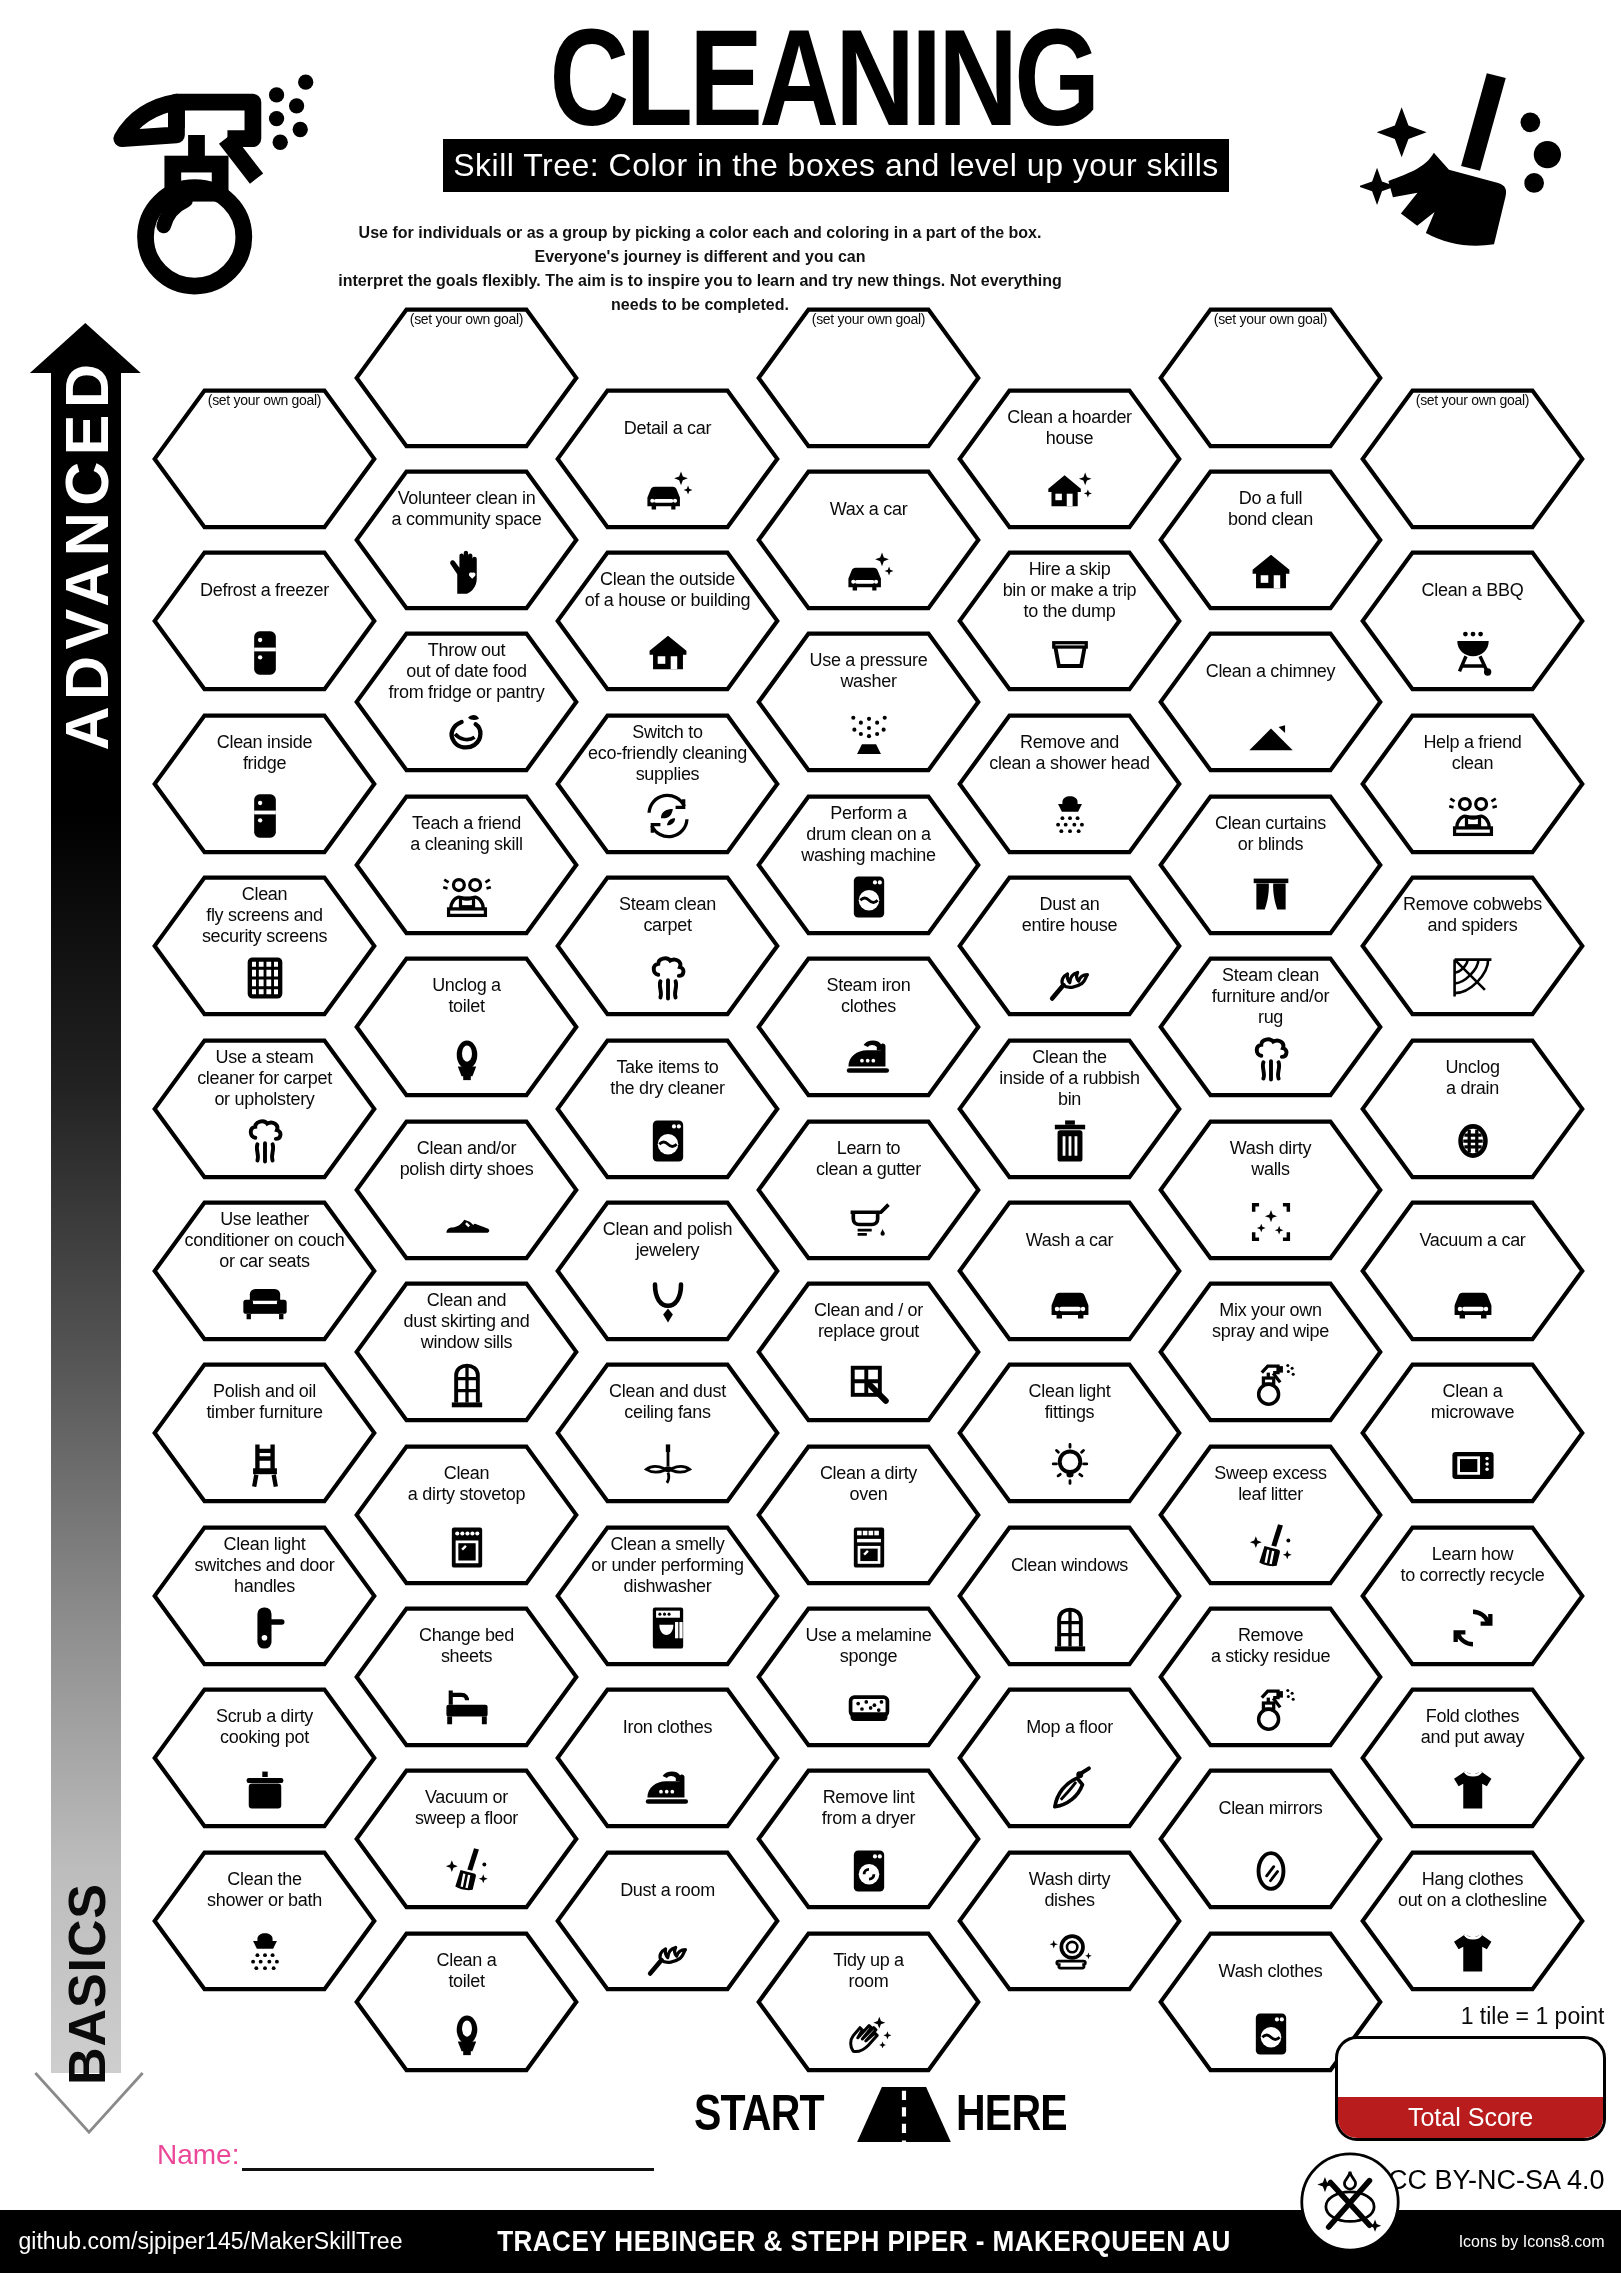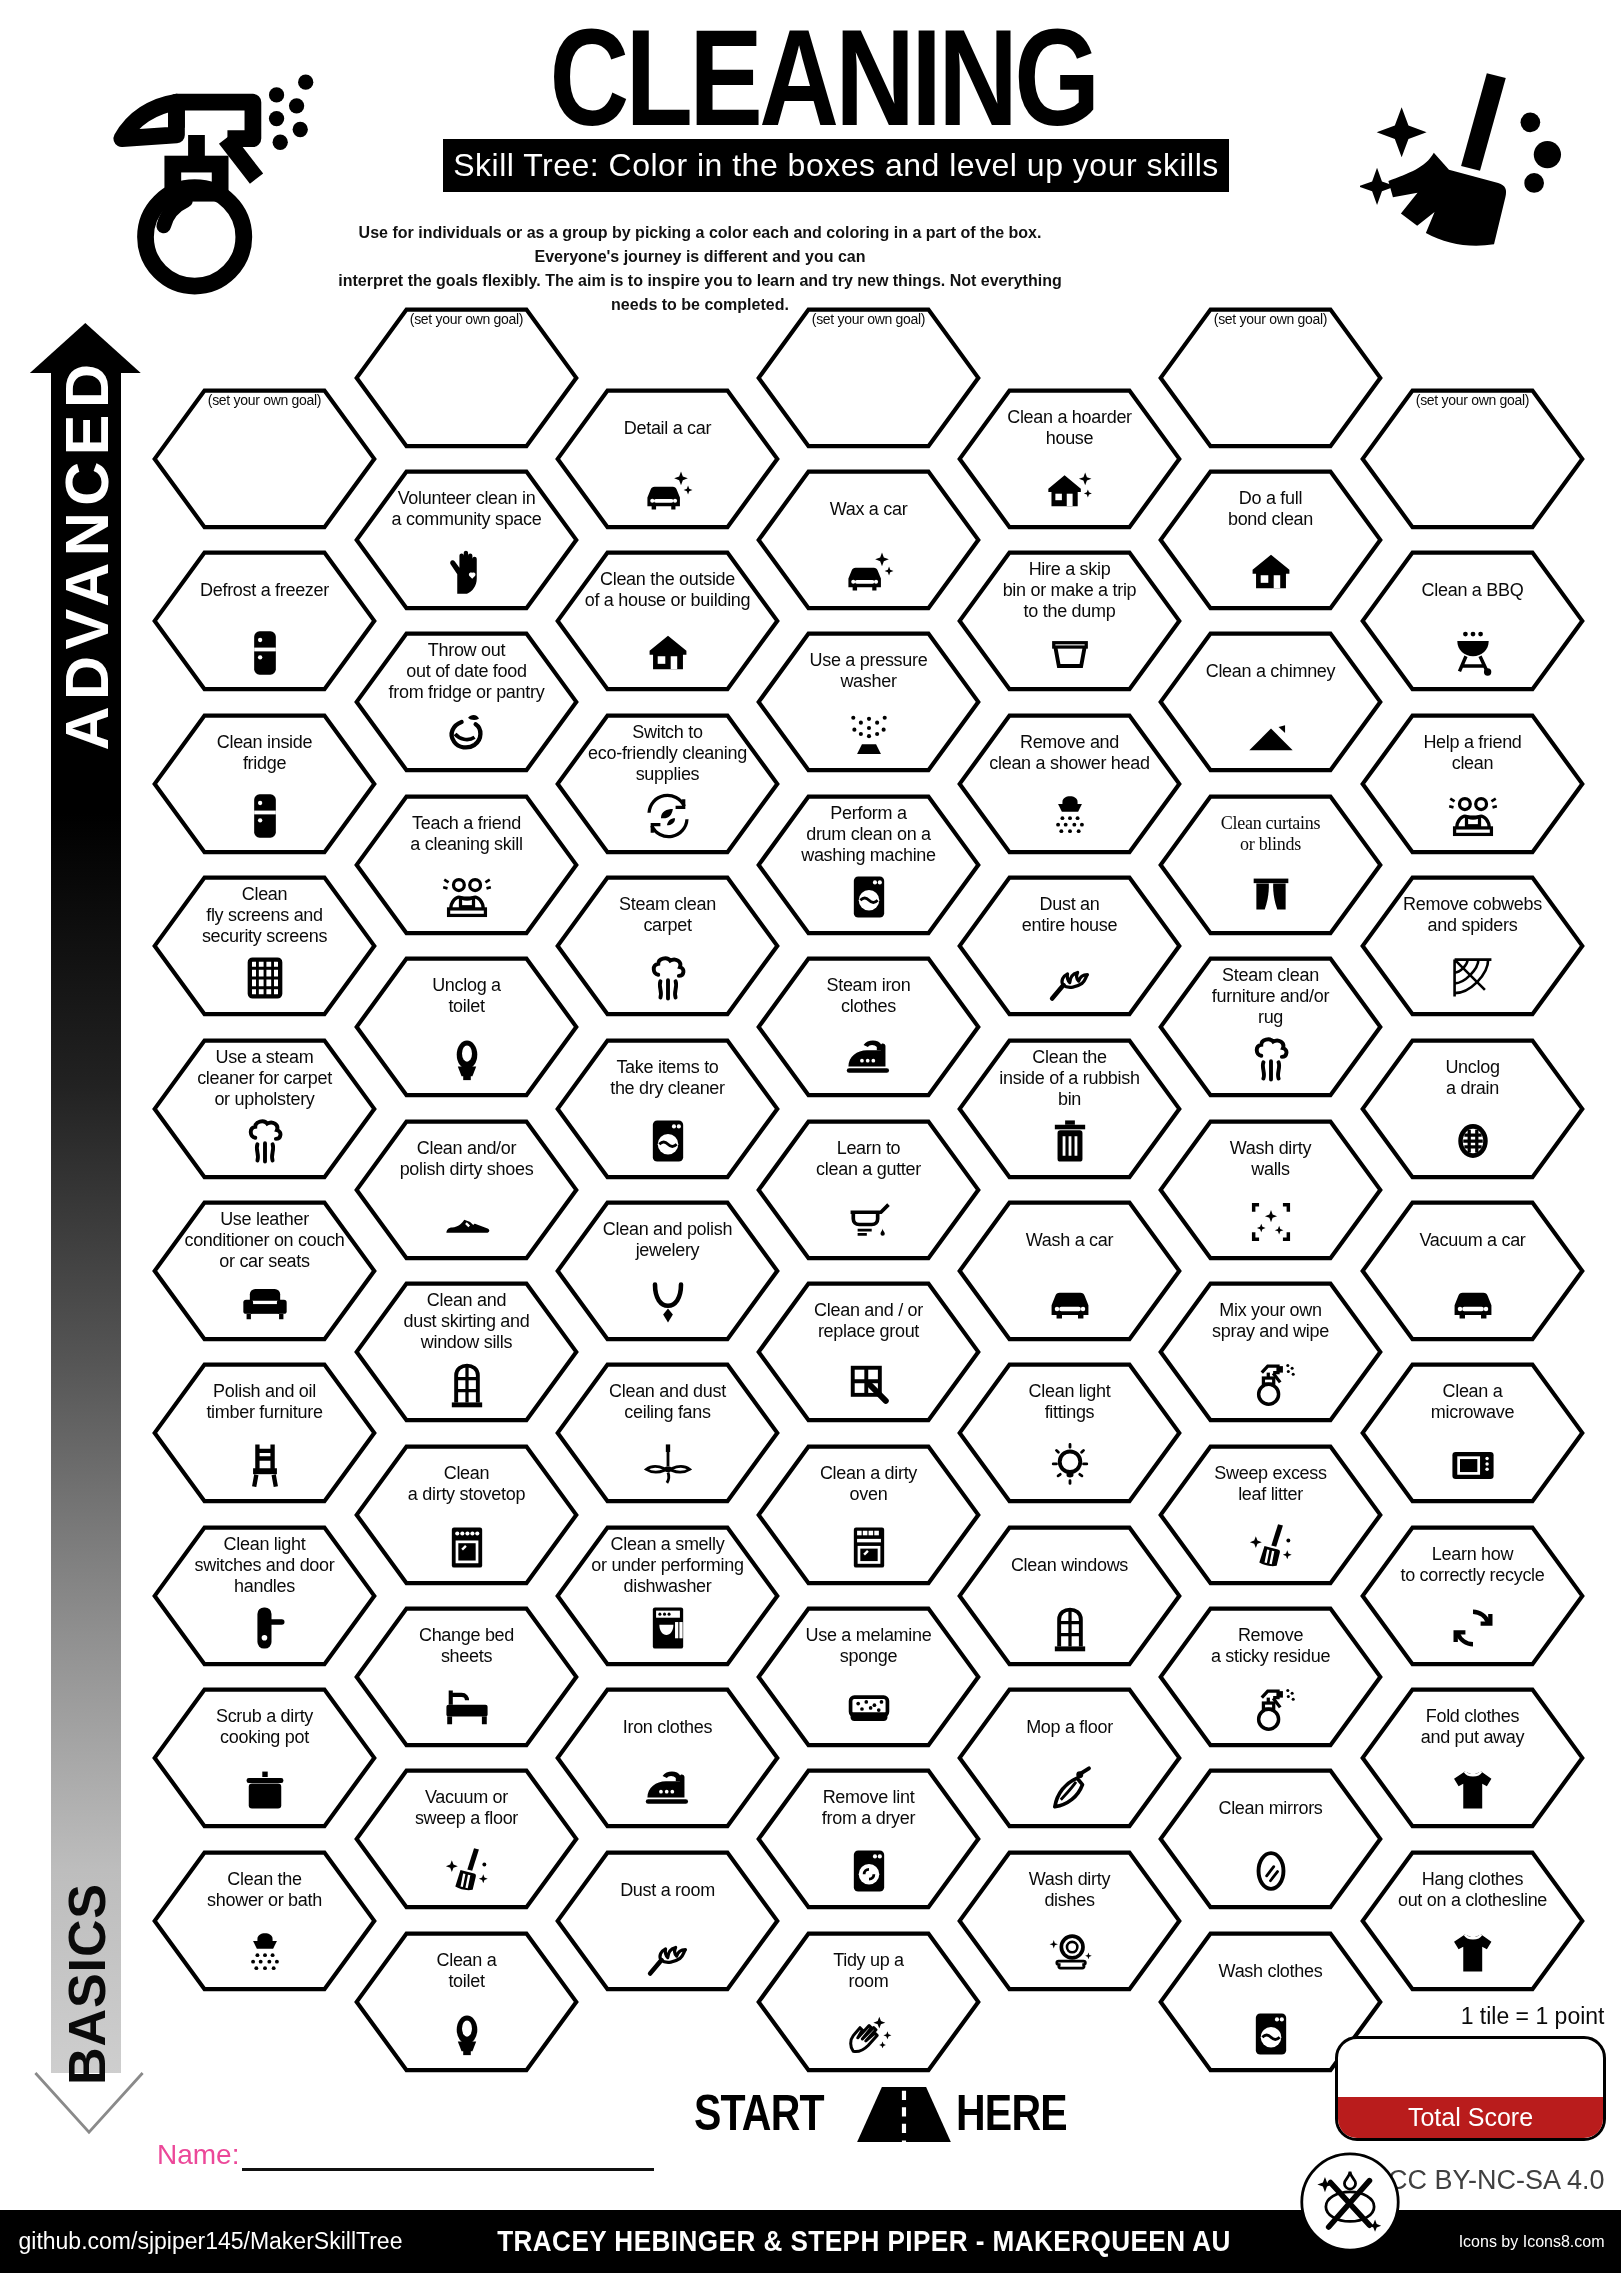--- a/index.html
+++ b/index.html
@@ -48,21 +48,21 @@
   .name-line { position:absolute; left:242px; top:2138px; width:412px; height:33px; border-bottom:3.2px solid #111; }
   .score-note { position:absolute; right:17.5px; top:2003px; font-size:23px; color:#0a0a0a; }
   .score-box { position:absolute; left:1335px; top:2036px; width:271px; height:105px; border:3.7px solid #000; border-radius:22px; overflow:hidden; background:#fff; }
   .score-bar { position:absolute; left:0; right:0; bottom:0; height:41px; background:#b91c1c; color:#fff; font-size:25px; text-align:center; line-height:40px; }
 
   
   .footer-bar { position:absolute; left:0; right:0; bottom:0; height:63px; background:#000; color:#fff; }
   .footer-left { position:absolute; left:18.5px; top:0; line-height:63px; font-size:23px; }
   .footer-credit { position:absolute; left:864px; top:0; line-height:63px; font-size:29px; font-weight:bold; white-space:nowrap; transform:translateX(-50%) scaleX(0.9); letter-spacing:0.5px; }
   .footer-right { position:absolute; right:17.5px; top:0; line-height:63px; font-size:16px; }
-  .cc-text { position:absolute; right:17.5px; top:2165px; font-size:27px; color:#404040; white-space:nowrap; }
+  .cc-text { position:absolute; right:17.5px; top:2165px; font-size:27px; color:#000000; white-space:nowrap; }
   .cc-logo { position:absolute; left:1299px; top:2151px; width:102px; height:102px; z-index:5; }
   .cc-logo svg { width:100%; height:100%; }
 </style>
 </head>
 <body>
 
 <div class="sheet">
 
   <div class="title">CLEANING</div>
   <div class="banner">Skill Tree:  Color in the boxes and level up your skills</div>
@@ -1045,21 +1045,21 @@
     <div class="hex-content">
       <div class="hex-label">Clean a chimney</div>
       <div class="hex-icon">
             <svg viewBox="0 0 48 48">
               <path d="M4 39h40L24 19z" fill="#000"></path>
               <path d="M31 17.5l6-1.5v7" fill="#000"></path>
             </svg>
           </div>
     </div>
   </div>
-      <div class="hex" style="left: 1157px; top: 792px; font-family: Liberation Serif, serif;">
+      <div class="hex" style="left: 1157px; top: 792px;">
     <svg class="hexagon" viewBox="0 0 246 158">
       <polygon points="4,79 58,5 188,5 242,79 188,153 58,153" fill="#fff" stroke="#000" stroke-width="4.5" stroke-linejoin="miter"></polygon>
     </svg>
     <div class="hex-content">
       <div class="hex-label">Clean curtains
 or blinds</div>
       <div class="hex-icon">
             <svg viewBox="0 0 48 48">
               <rect x="8" y="7" width="32" height="4.2" fill="#000"></rect>
               <path d="M10.5 11.5h11.5c.3 9.5-1.6 17.5-3.8 24h-7.7z" fill="#000"></path>

